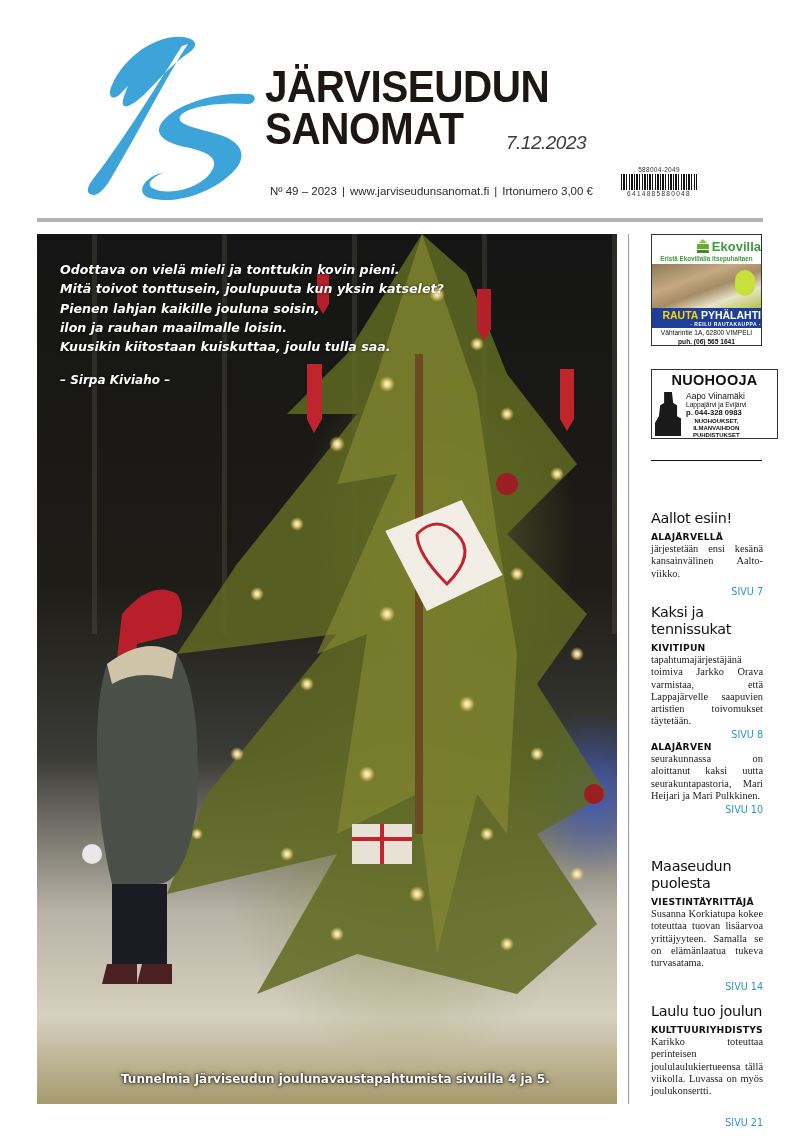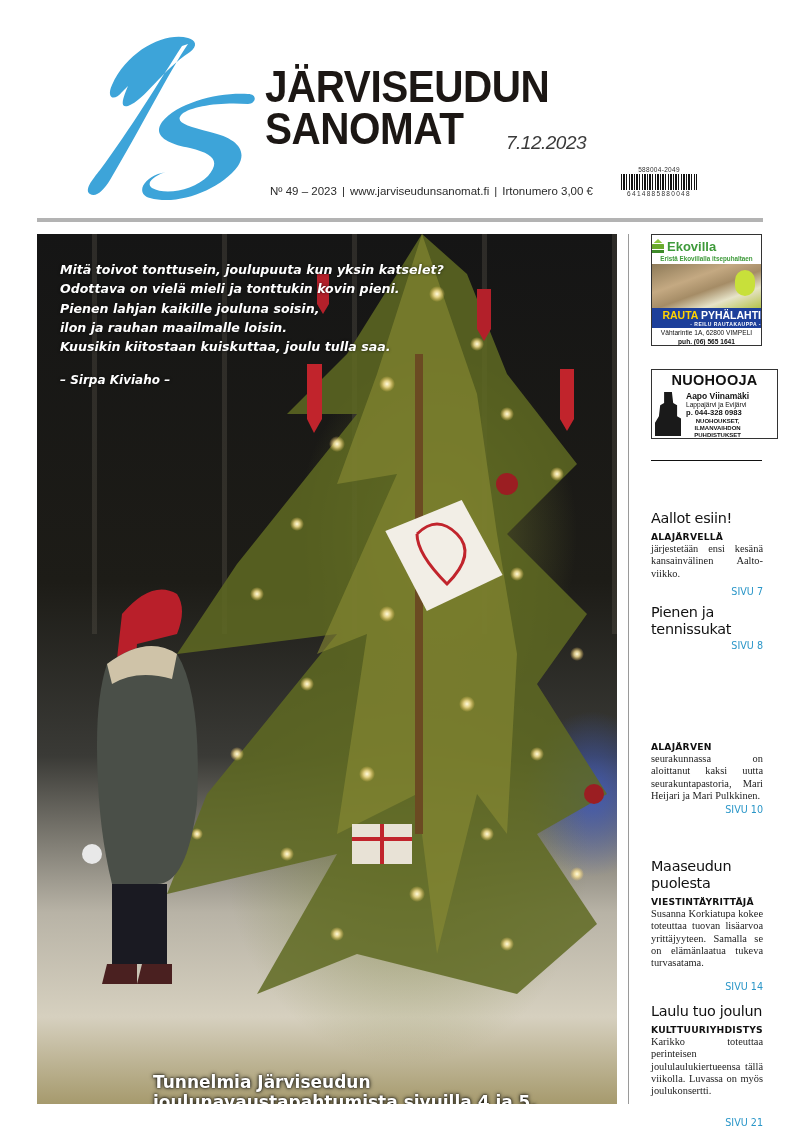--- a/index.html
+++ b/index.html
@@ -25,42 +25,42 @@
       radial-gradient(ellipse 200px 260px at 400px 300px, rgba(150,160,60,0.55), transparent 70%),
       radial-gradient(ellipse 260px 300px at 370px 620px, rgba(120,130,50,0.55), transparent 70%),
       radial-gradient(ellipse 90px 110px at 555px 560px, rgba(60,90,200,0.8), transparent 75%),
       linear-gradient(180deg, #151515 0%, #1d1c17 40%, #3a3a36 60%, #b8b3a6 78%, #d6d0bf 90%, #a69a6d 100%);
   }
   .photo .trunks { left:0; top:0; width:580px; height:400px;
     background: repeating-linear-gradient(90deg, transparent 0 55px, rgba(90,85,75,0.35) 55px 60px, transparent 60px 130px); }
   .tree-svg { left:0; top:0; }
   .poem { left:23px; top:26px; color:#ffffff; font-family:"DejaVu Sans", sans-serif; font-style:italic; font-weight:bold; font-size:12.6px; line-height:19.3px; text-shadow:0 0 3px rgba(0,0,0,0.7); }
   .poem .author { margin-top:15px; font-size:12px; }
-  .caption { left:0; width:580px; top:838px; text-align:center; color:#ffffff; font-family:"DejaVu Sans", sans-serif; font-weight:bold; font-size:17px; text-shadow:0 0 4px rgba(0,0,0,0.9), 0 0 2px rgba(0,0,0,0.9); padding-left:116px; box-sizing:border-box; text-align:left; }
+  .caption { left:0; width:580px; top:838px; text-align:center; color:#ffffff; font-family:"DejaVu Sans", sans-serif; font-weight:bold; font-size:12px; text-shadow:0 0 4px rgba(0,0,0,0.9), 0 0 2px rgba(0,0,0,0.9); padding-left:84px; box-sizing:border-box; text-align:left; }
 
   .vdivider { left:628px; top:234px; width:1px; height:870px; background:#9a9a9a; }
 
   
   .ad1 { left:651px; top:234px; width:111px; height:112px; border:1px solid #333; box-sizing:border-box; overflow:hidden; background:#fff; }
-  .ad1 .brand { text-align:left; font-weight:bold; color:#3e9a3a; font-size:13px; margin-top:4px; }
+  .ad1 .brand { text-align:right; font-weight:bold; color:#3e9a3a; font-size:13px; margin-top:4px; }
   .ad1 .brand .leaf { display:inline-block; width:12px; height:14px; vertical-align:-2px; margin-right:3px; background:linear-gradient(180deg,#8cc63f 0 30%,#fff 30% 38%,#6aaa2e 38% 68%,#fff 68% 76%,#3e8a2a 76%); clip-path:polygon(50% 0,100% 40%,100% 100%,0 100%,0 40%); }
   .ad1 .tag { text-align:center; font-size:6.3px; font-weight:bold; color:#3e9a3a; margin-top:1px; }
   .ad1 .img { height:44px; margin-top:2px; background:linear-gradient(160deg,#8d7a58 0%,#c4a982 35%,#a58c66 55%,#e6e3c8 75%,#b4c24a 100%); position:relative; }
   .ad1 .img::after { content:""; position:absolute; right:6px; top:6px; width:20px; height:26px; border-radius:10px; background:#c8e03a; }
   .ad1 .store { background:#1d3f9a; color:#ffd400; font-weight:bold; font-size:10.5px; text-align:right; line-height:12px; padding-top:1px; }
   .ad1 .store .w { color:#fff; }
   .ad1 .store .sub { display:block; font-size:5px; color:#fff; line-height:7px; letter-spacing:0.5px; }
   .ad1 .addr { font-size:6.6px; text-align:center; line-height:8px; margin-top:1px; color:#111; }
   .ad1 .phone { font-weight:bold; }
 
   .ad2 { left:651px; top:369px; width:127px; height:70px; border:1px solid #333; box-sizing:border-box; background:#fff; overflow:hidden; }
   .ad2 .hd { font-weight:bold; font-size:14.5px; text-align:center; margin-top:2px; letter-spacing:0.3px; color:#111; }
   .ad2 .fig { position:absolute; left:3px; top:22px; width:26px; height:44px; background:#1a1a1a; clip-path:polygon(35% 0,65% 0,70% 25%,85% 30%,85% 55%,100% 60%,100% 100%,0 100%,0 70%,15% 55%,20% 30%,35% 25%); }
   .ad2 .info { position:absolute; left:34px; top:21px; font-size:6.6px; line-height:8px; color:#111; }
-  .ad2 .info .nm { font-weight:bold; font-size:8.5px; line-height:10px; }
+  .ad2 .info .nm { font-weight:normal; font-size:8.5px; line-height:10px; }
   .ad2 .info .ph { font-weight:bold; font-size:7.6px; }
   .ad2 .info .svc { font-size:6px; font-weight:bold; text-align:center; margin-top:1px; line-height:7px; }
 
   .rdiv { left:651px; top:460px; width:111px; height:1px; background:#111; }
 
   .story { left:651px; width:112px; }
   .story h3 { margin:0; font-family:"DejaVu Sans", sans-serif; font-weight:normal; font-size:14.4px; line-height:17px; color:#111; letter-spacing:-0.3px; }
   .story p { margin:4px 0 0 0; font-family:"Liberation Serif", serif; font-size:10.4px; line-height:12.2px; color:#222; text-align:justify; hyphens:manual; }
   .story p .lead { font-family:"DejaVu Sans", sans-serif; font-weight:bold; font-size:9.2px; letter-spacing:0.2px; color:#111; }
   .story .page { display:block; text-align:right; font-family:"DejaVu Sans", sans-serif; font-size:9.6px; color:#2a96c8; margin-top:6px; }
@@ -143,22 +143,22 @@
 
     <path d="M85 380 q30 -35 55 -20 q10 15 0 40 l-40 10 q-10 130 -20 205 q-5 10 -10 0 q0 -110 15 -235 Z" fill="#b91f2a"></path>
     <circle cx="55" cy="620" r="10" fill="#e8e8e8"></circle>
     <path d="M70 430 q40 -30 70 -10 q25 40 20 150 q-10 80 -40 80 l-45 0 q-15 -60 -15 -140 q0 -50 10 -80 Z" fill="#4a4f48"></path>
     <path d="M70 430 q40 -30 70 -10 l-5 25 q-35 -10 -60 5 Z" fill="#cfc3a8"></path>
     <rect x="75" y="650" width="55" height="80" fill="#1a1a22"></rect>
     <path d="M70 730 h30 v20 h-35 Z M105 730 h30 v20 h-35 Z" fill="#4a2020"></path>
   </svg>
 
   <div class="abs poem">
+    <div>Odottava on vielä mieli ja tonttukin kovin pieni.</div>
     <div>Mitä toivot tonttusein, joulupuuta kun yksin katselet?</div>
-    <div>Odottava on vielä mieli ja tonttukin kovin pieni.</div>
     <div>Pienen lahjan kaikille jouluna soisin,</div>
     <div>ilon ja rauhan maailmalle loisin.</div>
     <div>Kuusikin kiitostaan kuiskuttaa, joulu tulla saa.</div>
     <div class="author">– Sirpa Kiviaho –</div>
   </div>
 
   <div class="abs caption">Tunnelmia Järviseudun joulunavaustapahtumista sivuilla 4 ja 5.</div>
 </div>
 
 <div class="abs vdivider"></div>
@@ -189,21 +189,22 @@
 
 <div class="abs rdiv"></div>
 
 <div class="abs story" style="top:510px;">
   <h3>Aallot esiin!</h3>
   <p><span class="lead">ALAJÄRVELLÄ</span><span> järjestetään ensi kesänä kansainvälinen Aalto-viikko.</span></p>
   <span class="page">SIVU 7</span>
 </div>
 
 <div class="abs story" style="top:604px;">
-  <h3>Pienen ja tennissukat</h3>
+  <h3>Kaksi ja tennissukat</h3>
+  <p><span class="lead">KIVITIPUN</span><span> tapahtumajärjestäjänä toimiva Jarkko Orava varmistaa, että Lappajärvelle saapuvien artistien toivomukset täytetään.</span></p>
   <span class="page" style="margin-top:2px;">SIVU 8</span>
 </div>
 
 <div class="abs story" style="top:737px;">
   <p><span class="lead">ALAJÄRVEN</span><span> seurakunnassa on aloittanut kaksi uutta seurakuntapastoria, Mari Heijari ja Mari Pulkkinen.</span></p>
   <span class="page" style="margin-top:2px;">SIVU 10</span>
 </div>
 
 <div class="abs story" style="top:858px;">
   <h3>Maaseudun puolesta</h3>

